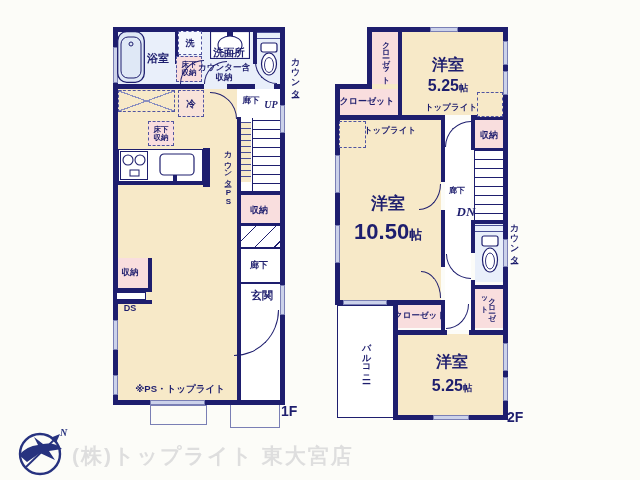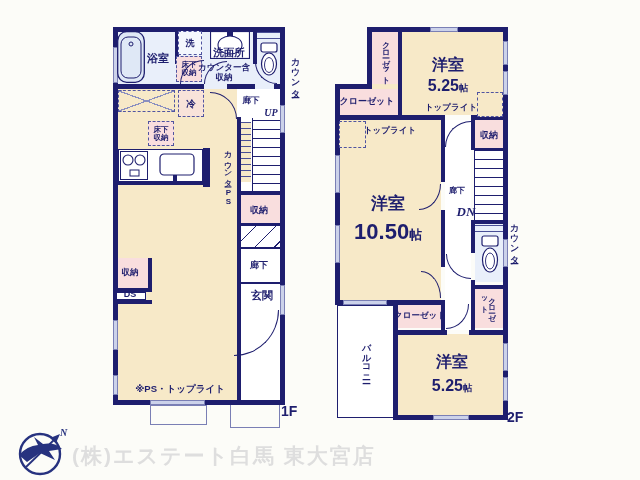--- a/index.html
+++ b/index.html
@@ -134,28 +134,28 @@
     <div class="lbl" style="left:76px;top:42px;font-size:7.5px;">
       <span style="display:block;">床下</span>
       <span style="display:block;">収納</span>
     </div>
     <div class="lbl" style="left:78px;top:77px;font-size:9.5px;">冷</div>
     <div class="lbl" style="left:48px;top:107px;font-size:7.5px;">
       <span style="display:block;">床下</span>
       <span style="display:block;">収納</span>
     </div>
     <div class="lbl" style="left:138px;top:74px;font-size:8.5px;">廊下</div>
-    <div class="lbl" style="left:158px;top:86px;font-size:10px;font-style:italic;font-family:'Liberation Serif','DejaVu Serif',serif;">UP</div>
+    <div class="lbl" style="left:158px;top:78px;font-size:10px;font-style:italic;font-family:'Liberation Serif','DejaVu Serif',serif;">UP</div>
     <div class="vlbl" style="left:114px;top:137px;font-size:8px;">カウンター</div>
     <div class="vlbl upright" style="left:115px;top:170px;font-size:8px;">PS</div>
     <div class="lbl" style="left:146px;top:183px;font-size:9px;">収納</div>
     <div class="lbl" style="left:146px;top:238px;font-size:9px;">廊下</div>
     <div class="lbl" style="left:149px;top:268px;font-size:11px;">玄関</div>
     <div class="lbl" style="left:17px;top:246px;font-size:8.5px;">収納</div>
-    <div class="lbl" style="left:17px;top:267px;font-size:9px;">DS</div>
+    <div class="lbl" style="left:17px;top:281px;font-size:9px;">DS</div>
     <div class="lbl" style="left:67px;top:362px;font-size:9.5px;">※PS・トップライト</div>
     <div class="vlbl" style="left:182px;top:45px;font-size:9px;">カウンター</div>
     <div class="floorlab" style="left:168px;top:376px;">1F</div>
   </div>
 
   <div class="plan" style="left:335px;top:27px;width:173px;height:393px;">
 
     <div class="room cream" style="left:35px;top:5px;width:133px;height:83px;"></div>
     <div class="room pinkr" style="left:37px;top:5px;width:26px;height:52px;"></div>
     <div class="room pinkr" style="left:5px;top:62px;width:58px;height:26px;"></div>
@@ -247,15 +247,15 @@
     <div class="floorlab" style="left:172px;top:382px;">2F</div>
   </div>
 
   <svg style="position:absolute;left:12px;top:426px;" width="60" height="52" viewBox="0 0 60 52">
     <circle cx="28" cy="28" r="20" fill="none" stroke="#27327f" stroke-width="2.4"></circle>
     <line x1="14" y1="41" x2="45" y2="11" stroke="#27327f" stroke-width="1.8"></line>
     <polygon points="48,8 38,12 44,17" fill="#27327f"></polygon>
     <path d="M7,29 Q15,20 26,19 L22,11 L31,18 Q43,16 50,23 L37,25 L43,34 L28,27 L15,36 Z" fill="#27327f"></path>
     <text x="48" y="10" font-size="10" font-weight="bold" fill="#27327f" font-family="Liberation Serif, DejaVu Serif, serif" font-style="italic">N</text>
   </svg>
-  <div id="company">(株)エステート白馬 東大宮店</div>
+  <div id="company">(株)トップライト 東大宮店</div>
 
 </div>
 
 </body></html>

